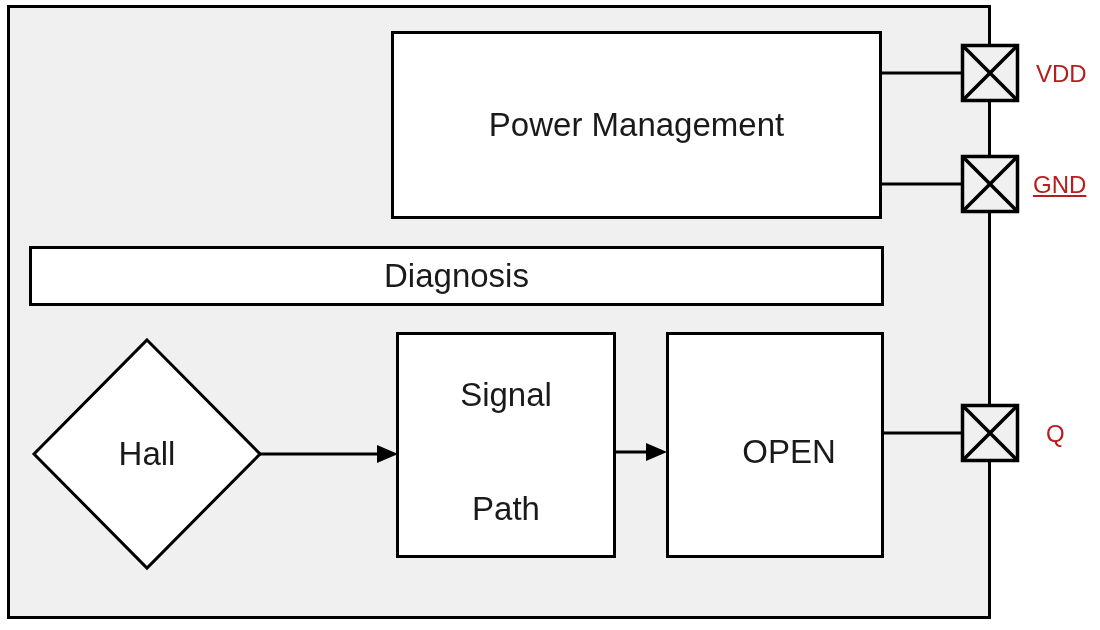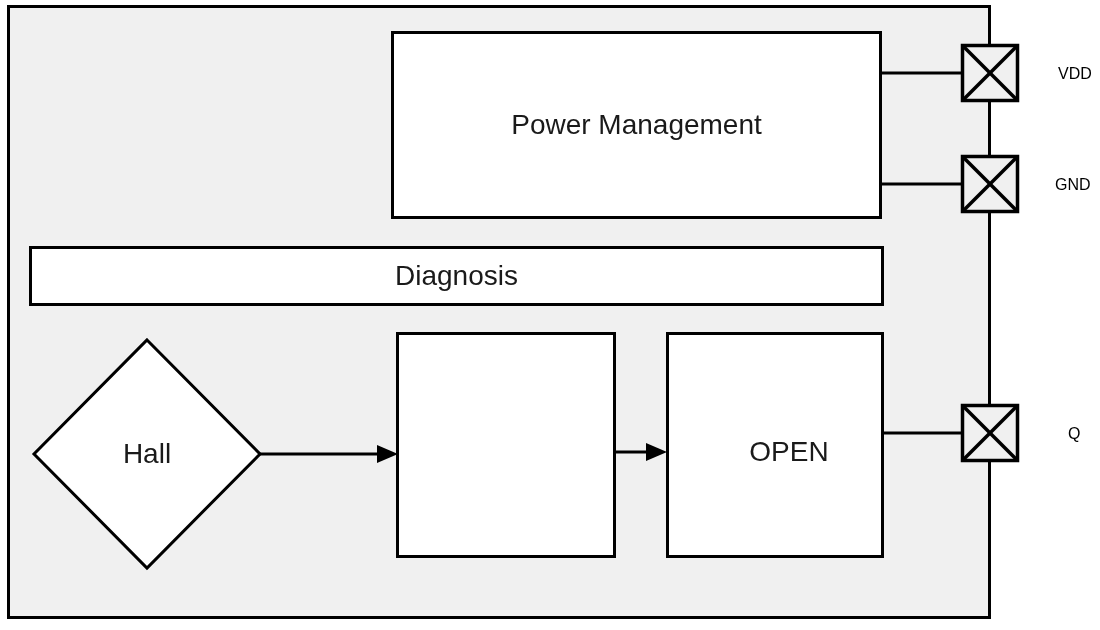--- a/index.html
+++ b/index.html
@@ -21,32 +21,31 @@
     left: 0;
     top: 0;
   }
   .label {
     position: absolute;
     display: flex;
     align-items: center;
     justify-content: center;
     text-align: center;
     color: #1a1a1a;
-    font-size: 28px;
+    font-size: 33px;
     line-height: 38px;
     white-space: pre;
   }
   .label .line { display: block; }
   .pin-label {
     position: absolute;
     transform: translateY(-50%);
-    font-size: 16px;
-    color: #000000;
+    font-size: 24px;
+    color: #b91c1c;
     white-space: nowrap;
-    margin-left: 22px;
   }
   .shape {
     stroke: #000000;
     stroke-width: 3;
   }
   .wire {
     stroke: #000000;
     stroke-width: 3;
     fill: none;
   }
@@ -102,24 +101,30 @@
       <line x1="1017.5" y1="405.5" x2="962.5" y2="460.5" class="pincross"></line>
     </g>
   </svg>
 
   <div class="label" style="left:392px; top:32px; width:489px; height:186px;">Power Management</div>
 
   <div class="label" style="left:30px; top:247px; width:853px; height:58px;">Diagnosis</div>
 
   <div class="label" style="left:34px; top:340px; width:226px; height:228px;">Hall</div>
 
+  <div class="label" style="left:397px; top:340px; width:218px; height:224px;">
+    <div>
+      <span class="line">Signal</span>
+      <span class="line">Path</span>
+    </div>
+  </div>
 
   <div class="label" style="left:667px; top:340px; width:216px; height:224px;margin-left:14px;">
     <div>
       <span class="line">OPEN</span>
     </div>
   </div>
 
   <div class="pin-label" style="left:1036px; top:74px;">VDD</div>
-  <div class="pin-label" style="left:1033px; top:185px;">GND</div>
+  <div class="pin-label" style="left:1033px; top:185px;text-decoration:underline;">GND</div>
   <div class="pin-label" style="left:1046px; top:434px;">Q</div>
 
 </div>
 
 </body></html>

